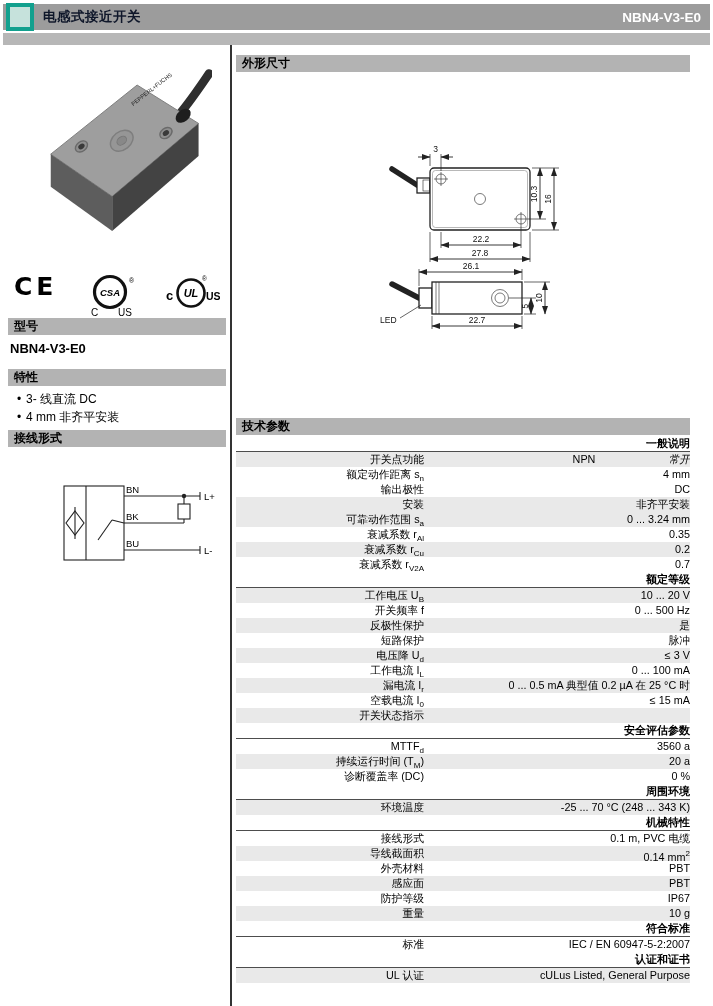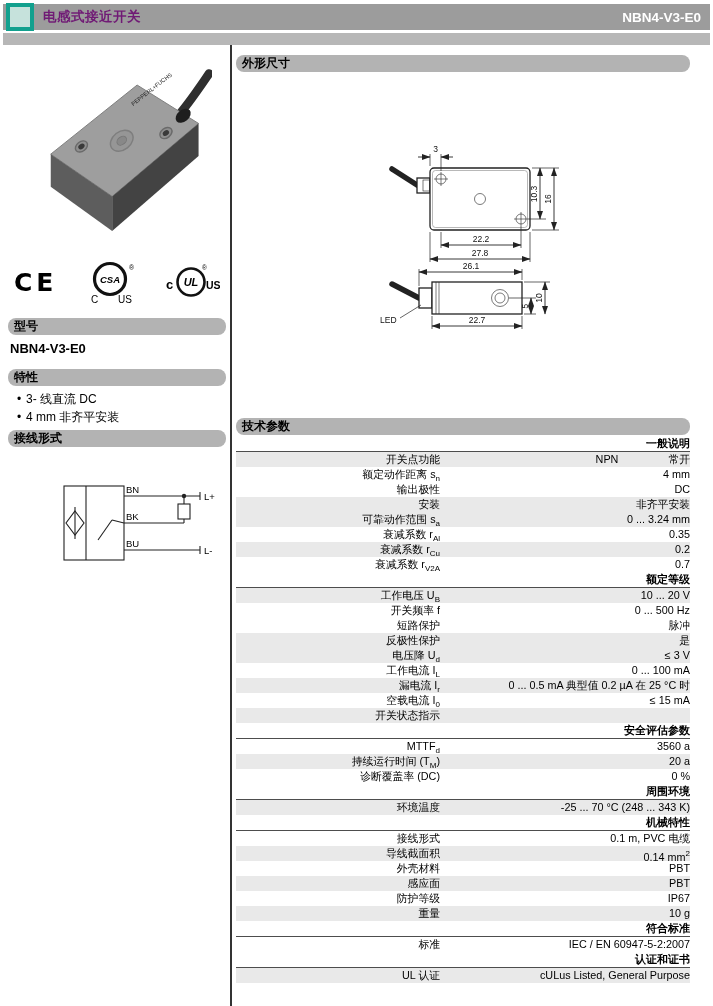--- a/index.html
+++ b/index.html
@@ -5,35 +5,35 @@
   html,body{margin:0;padding:0;}
   body{
     width:713px;height:1006px;position:relative;background:#ffffff;
     font-family:"Liberation Sans","DejaVu Sans",sans-serif;color:#000;
     overflow:hidden;
   }
   
   .topbar{position:absolute;left:3px;right:3px;top:4px;height:26px;background:#9c9c9c;
     display:flex;align-items:center;}
   .brandbox{width:20px;height:20px;margin-left:3px;background:#c6e2dc;border:4px solid #12a08e;box-sizing:content-box;}
-  .topbar .title{color:#701a75;font-weight:bold;font-size:13.5px;margin-left:9px;letter-spacing:0.5px;}
+  .topbar .title{color:#0f172a;font-weight:bold;font-size:13.5px;margin-left:9px;letter-spacing:0.5px;}
   .topbar .model{color:#fff;font-weight:bold;font-size:13.5px;margin-left:auto;margin-right:9px;}
   .substrip{position:absolute;left:3px;right:3px;top:33px;height:12px;background:#b7b7b7;}
   .vdivider{position:absolute;left:230px;top:45px;width:2px;height:961px;background:#333;}
 
   
   .secbar{position:absolute;background:#b3b3b3;font-weight:bold;font-size:12px;
-    line-height:17px;height:17px;padding-left:6px;box-sizing:border-box;border-radius:8px;}
+    line-height:17px;height:17px;padding-left:6px;box-sizing:border-box;}
   .secbar.left{left:8px;width:218px;}
   .secbar.right{left:236px;width:454px;}
 
   
   .photo{position:absolute;left:20px;top:58px;width:192px;height:200px;}
-  .marks{position:absolute;left:14px;top:258px;width:206px;height:48px;
-    display:flex;align-items:center;justify-content:space-between;}
+  .marks{position:absolute;left:14px;top:272px;width:206px;height:48px;
+    display:flex;align-items:flex-start;justify-content:space-between;}
   .ce{font-family:"DejaVu Sans",sans-serif;font-weight:bold;font-size:25px;letter-spacing:4px;}
   .modelvalue{position:absolute;left:10px;top:341px;font-weight:bold;font-size:13px;}
   .features{position:absolute;left:12px;top:390px;width:214px;font-size:12px;line-height:18px;
     margin:0;padding:0;list-style:none;}
   .features li{display:flex;}
   .features .dot{width:14px;text-align:center;flex:none;}
   .wiring{position:absolute;left:42px;top:474px;width:180px;height:100px;}
 
   
   .dims{position:absolute;left:372px;top:142px;width:228px;height:194px;}
@@ -42,25 +42,25 @@
   .dims .ext{stroke:#222;stroke-width:0.7;}
   .dims .bd{stroke:#222;stroke-width:1.3;fill:#fff;}
   .dims .thin{stroke:#222;stroke-width:0.6;fill:none;}
 
   
   .table{position:absolute;left:236px;top:436px;width:454px;font-size:10.8px;text-align:right;}
   .t-sec{font-weight:bold;font-size:11px;height:15px;line-height:13px;border-bottom:1.5px solid #4d4d4d;
     padding-left:2px;box-sizing:border-box;margin-top:1px;}
   .t-row{display:flex;height:15px;line-height:15px;overflow:hidden;}
   .t-row.alt{background:#e9e9e9;}
-  .t-label{width:184px;padding-left:20px;flex:none;white-space:nowrap;}
+  .t-label{width:184px;padding-left:4px;flex:none;white-space:nowrap;}
   .t-value{flex:1;font-weight:bold;white-space:nowrap;}
   .t-value.plain{font-weight:normal;}
   sub{font-size:8px;} sup{font-size:8px;}
-  .v2{margin-left:50px;}
+  .v2{margin-left:73px;font-style:italic;}
 
   svg text{user-select:none;}
 </style>
 </head>
 <body>
 
 <header class="topbar">
   <span class="brandbox"></span>
   <span class="title">电感式接近开关</span>
   <span class="model">NBN4-V3-E0</span>
@@ -268,29 +268,29 @@
     </div>
     <div class="t-sec">额定等级</div>
     <div class="t-row alt">
       <div class="t-label">工作电压 U<sub>B</sub></div>
       <div class="t-value plain">10 ... 20 V</div>
     </div>
     <div class="t-row">
       <div class="t-label">开关频率 f</div>
       <div class="t-value plain">0 ... 500 Hz</div>
     </div>
+    <div class="t-row alt">
+      <div class="t-label">反极性保护</div>
+      <div class="t-value plain">是</div>
+    </div>
     <div class="t-row">
       <div class="t-label">短路保护</div>
       <div class="t-value plain">脉冲</div>
     </div>
     <div class="t-row alt">
-      <div class="t-label">反极性保护</div>
-      <div class="t-value plain">是</div>
-    </div>
-    <div class="t-row alt">
       <div class="t-label">电压降 U<sub>d</sub></div>
       <div class="t-value plain">≤ 3 V</div>
     </div>
     <div class="t-row">
       <div class="t-label">工作电流 I<sub>L</sub></div>
       <div class="t-value plain">0 ... 100 mA</div>
     </div>
     <div class="t-row alt">
       <div class="t-label">漏电流 I<sub>r</sub></div>
       <div class="t-value plain">0 ... 0.5 mA 典型值 0.2 µA 在 25 °C 时</div>

